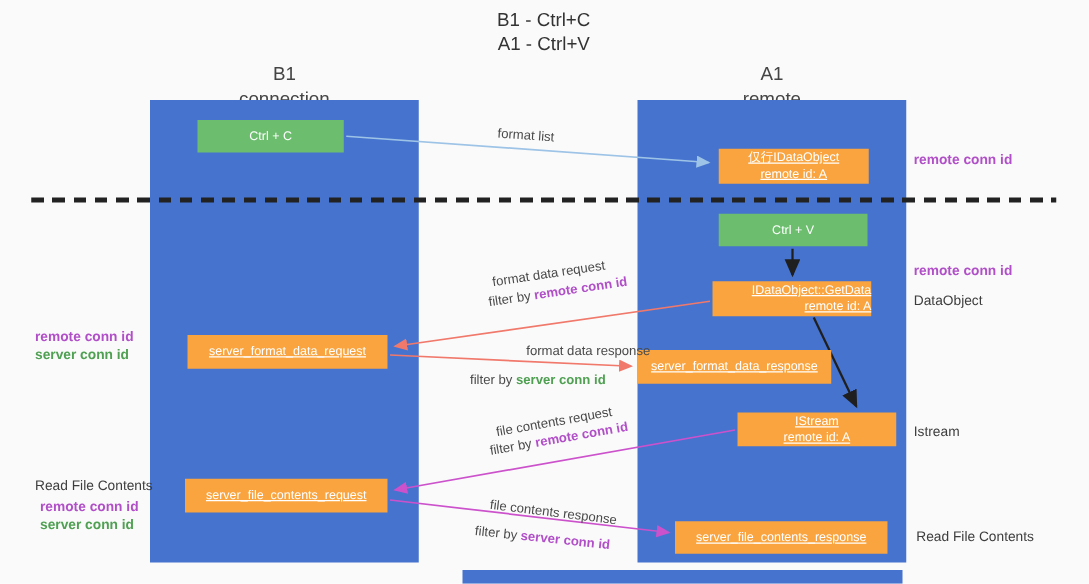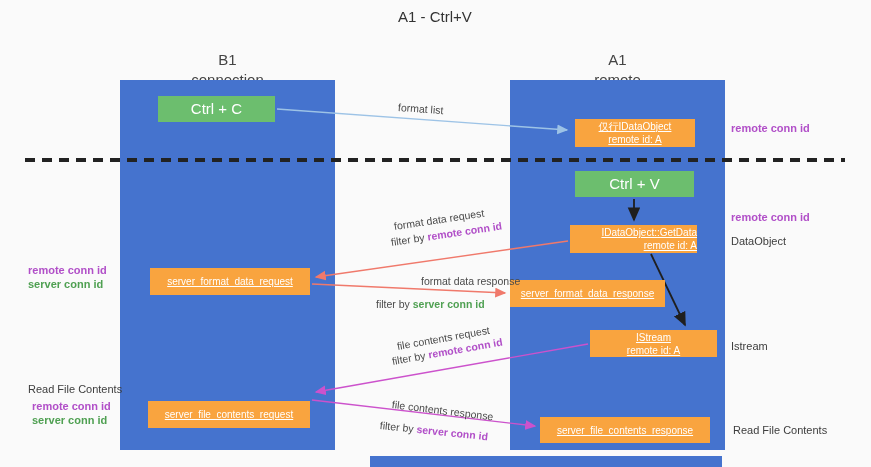--- a/index.html
+++ b/index.html
@@ -17,36 +17,37 @@
   }
   *{margin:0;padding:0;box-sizing:border-box;}
   body{font-family:"Liberation Sans",sans-serif;background:#fff;}
   .canvas{position:relative;width:871px;height:467px;background:var(--canvas-bg);overflow:hidden;}
   .abs{position:absolute;}
   .title{width:270px;left:300px;top:8px;text-align:center;font-size:15px;color:#333;line-height:1.25;}
   .col-header{width:215px;text-align:center;font-size:15px;color:#444;line-height:1.3;}
   .lifeline{background:var(--lifeline-blue);}
   .box{position:absolute;display:flex;flex-direction:column;align-items:center;justify-content:center;
        color:#fff;text-align:center;line-height:1.3;}
-  .box.green{background:var(--box-green);font-size:15px;}
+  .box.green{background:var(--box-green);font-size:10px;}
   .box.orange{background:var(--box-orange);font-size:10px;text-decoration:underline;}
   .dashline{background:repeating-linear-gradient(90deg,#222 0 10px,transparent 10px 17px);height:4px;}
   .alabel{position:absolute;font-size:10.5px;color:#4a4a4a;white-space:nowrap;transform-origin:left center;}
   .side{position:absolute;font-size:11px;color:var(--text-dark);white-space:nowrap;}
   .kp{color:var(--label-purple);font-weight:700;}
   .kg{color:var(--label-green);font-weight:700;}
   .side.kp,.side.kg{font-size:11px;}
   svg.overlay{position:absolute;left:0;top:0;pointer-events:none;}
 </style>
 </head>
 <body>
 
 <div class="canvas">
 
   <div class="abs title">
+    <div>B1 - Ctrl+C</div>
     <div>A1 - Ctrl+V</div>
   </div>
 
   <div class="abs col-header" style="left:120px;top:50px;">
     <div>B1</div>
     <div>connection</div>
   </div>
   <div class="abs col-header" style="left:510px;top:50px;">
     <div>A1</div>
     <div>remote</div>
@@ -106,21 +107,21 @@
 
   <div class="box orange" style="left:510px;top:280px;width:155px;height:27px;">
     <span>server_format_data_response</span>
   </div>
 
   <div class="box orange" style="left:590px;top:330px;width:127px;height:27px;">
     <span>IStream</span>
     <span>remote id: A</span>
   </div>
 
-  <div class="box orange" style="left:148px;top:401px;width:162px;height:27px;">
+  <div class="box orange" style="left:148px;top:383px;width:162px;height:27px;">
     <span>server_file_contents_request</span>
   </div>
 
   <div class="box orange" style="left:540px;top:417px;width:170px;height:26px;">
     <span>server_file_contents_response</span>
   </div>
 
   <div class="alabel" style="left:398px;top:101px;transform:rotate(4deg);">format list</div>
 
   <div class="alabel" style="left:394px;top:220px;transform:rotate(-8.5deg);">format data request</div>

